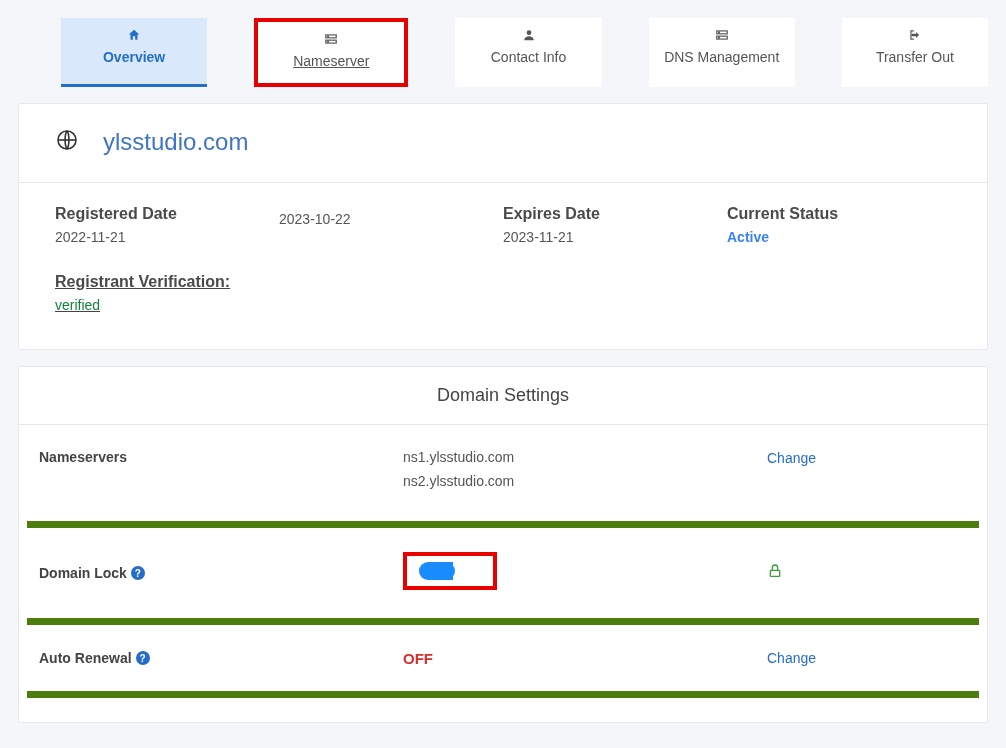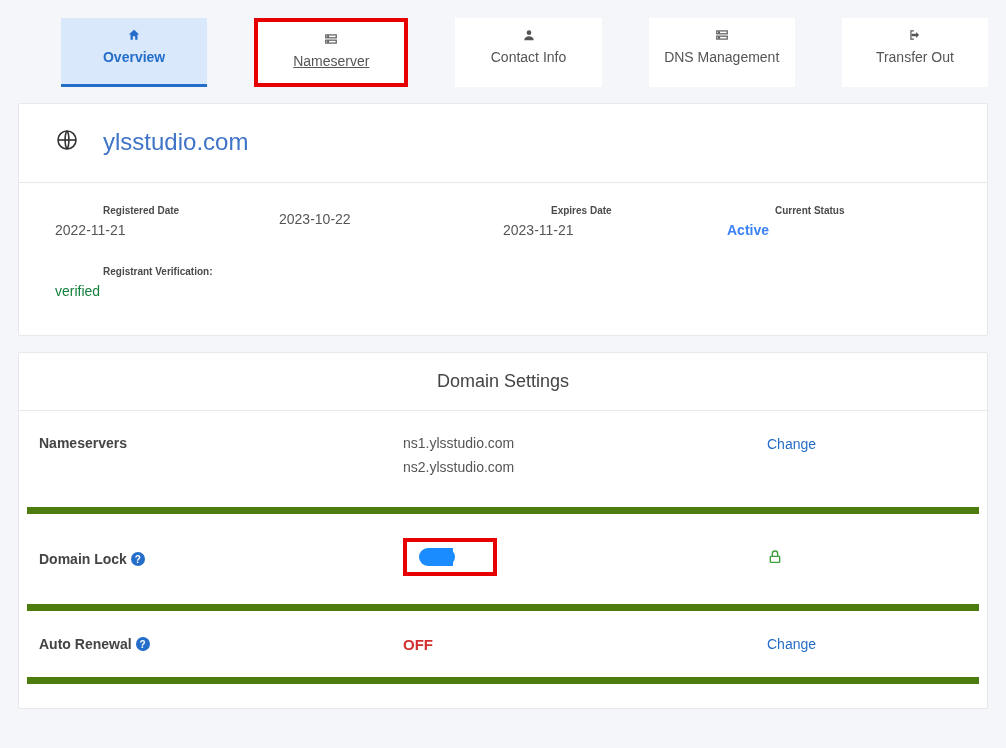--- a/index.html
+++ b/index.html
@@ -25,24 +25,24 @@
     color: #246ec9;
     font-weight: 600;
     border-bottom: 3px solid #246ec9;
   }
   .tab-link { text-decoration: underline; }
   .highlight-red { border: 4px solid #e60000; }
   .card { background: #fff; border: 1px solid #e6e8ec; margin-top: 16px; padding: 0; border-radius: 2px; }
   .domain-header { padding: 24px 36px; display: flex; align-items: flex-start; gap: 24px; font-size: 24px; color: #3f74c7; font-family: Georgia, "Times New Roman", serif; }
   .divider { border-top: 1px solid #e6e8ec; }
   .info-grid { display: grid; grid-template-columns: repeat(4, 1fr); padding: 22px 36px 0; gap: 8px 0; }
-  .info-label { font-size: 10px; font-weight: 600; color: #4a4a4a; margin-left: 48px; }
+  .info-label { font-size: 16px; font-weight: 600; color: #4a4a4a; }
   .info-value { font-size: 14px; color: #555; margin-top: 6px; }
   .info-green { color: #3b82f6; font-weight: 600; }
-  .reg-ver { padding: 28px 36px 36px; }
+  .reg-ver { padding: 28px 36px 36px; text-decoration: underline; }
   .reg-ver .info-value.green { color: #3aa03a; font-weight: normal; }
   .section-title { font-size: 18px; font-weight: 500; color: #444; padding: 18px 20px; border-bottom: 1px solid #e6e8ec; text-align: center; }
   .settings-body { padding: 0 8px 24px; }
   .setting-row { display: grid; grid-template-columns: 1fr 1fr 200px; align-items: flex-start; padding: 24px 12px; border-bottom: 7px solid #4d7c0f; }
   .setting-label { font-size: 14px; font-weight: 600; color: #444; display: flex; align-items: center; gap: 4px; }
   .ns-list { font-size: 14px; color: #555; }
   .ns-list div { margin-bottom: 8px; }
   .action-link { color: #246ec9; font-size: 14px; cursor: pointer; }
   .toggle-wrap { display: inline-block; border: 4px solid #e60000; padding: 6px 40px 6px 12px; }
   .toggle { width: 34px; height: 18px; background: #1a8cff; border-radius: 10px 0 0 10px / 10px 0 0 10px; position: relative; }

